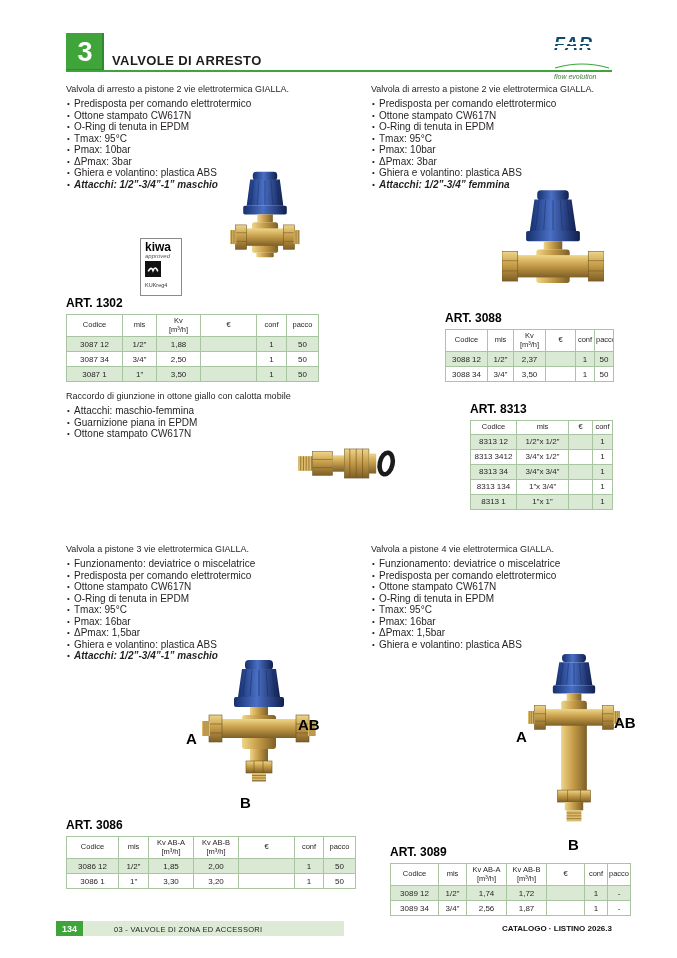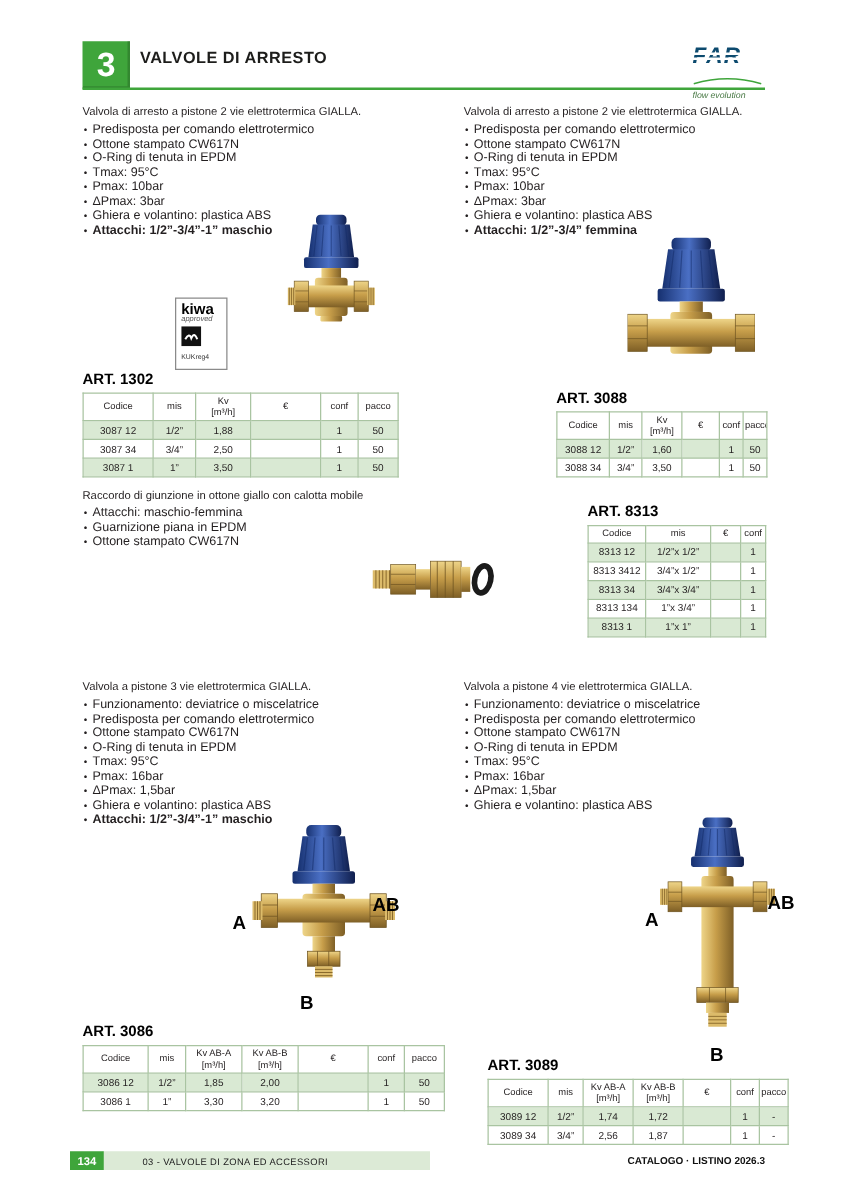--- a/index.html
+++ b/index.html
@@ -6,35 +6,35 @@
   html,body { background:#fff; }
   body { font-family:"Liberation Sans", sans-serif; color:#231f20; }
   #page { position:relative; width:677px; height:958px; background:#fff; overflow:hidden; }
   .abs { position:absolute; }
 
   
   .sec-box { left:66px; top:33px; width:38px; height:38px; background:#3fa53b;
              display:flex; align-items:center; justify-content:center;
              box-shadow: inset -2px -2px 0 rgba(0,0,0,.18); }
   .sec-box span { color:#fff; font-size:27px; font-weight:bold; }
-  .page-title { left:112px; top:38px; font-size:13px; font-weight:bold; color:#1d1d1b; letter-spacing:.4px; }
+  .page-title { left:112px; top:53px; font-size:13px; font-weight:bold; color:#1d1d1b; letter-spacing:.4px; }
   .head-rule { left:66px; top:70px; width:546px; height:2px; background:#3fa53b; }
   .far-logo { left:554px; top:33px; width:60px; }
   .far-word { font-size:18px; font-weight:bold; font-style:italic; color:#0c4a6e; letter-spacing:1px; line-height:22px; position:relative; }
   .far-word::before { content:""; position:absolute; left:0; right:4px; top:9px; height:1.5px; background:#fff; }
   .far-word::after  { content:""; position:absolute; left:0; right:4px; top:13px; height:1.5px; background:#fff; }
   .far-tagline { font-size:7px; font-style:italic; color:#4a7a46; margin-top:0; white-space:nowrap; }
 
   
   .intro { font-size:9px; line-height:11px; margin-bottom:3px; }
   .sec-title { font-size:11.5px; font-weight:bold; margin-bottom:4px; }
   ul.bullets { list-style:none; }
   ul.bullets li { font-size:10px; line-height:11.5px; padding-left:8px; position:relative; }
   ul.bullets li::before { content:"•"; position:absolute; left:1px; font-size:8px; }
-  ul.bullets li.b { font-weight:bold; }
+  ul.bullets li.b { font-weight:bold;font-style:italic; }
   .art { font-size:12px; font-weight:bold; color:#000; }
 
   
   table { border-collapse:collapse; table-layout:fixed; background:#fff; }
   th, td { border:1px solid #a9c4a1; text-align:center; overflow:hidden; }
   th { font-weight:normal; font-size:7.5px; line-height:8.5px; padding:2px 1px; white-space:pre-line; vertical-align:middle; }
   td { font-size:8px; padding:2.5px 1px; height:14px; }
   tbody tr:nth-child(odd) { background:#d9e9d3; }
 
   
@@ -229,21 +229,21 @@
 [m³/h]</th>
           <th>€</th>
           <th>conf</th>
           <th>pacco</th>
         </tr>
       </thead>
       <tbody>
         <tr>
           <td>3088 12</td>
           <td>1/2”</td>
-          <td>1,60</td>
+          <td>2,37</td>
           <td></td>
           <td>1</td>
           <td>50</td>
         </tr>
         <tr>
           <td>3088 34</td>
           <td>3/4”</td>
           <td>3,50</td>
           <td></td>
           <td>1</td>

